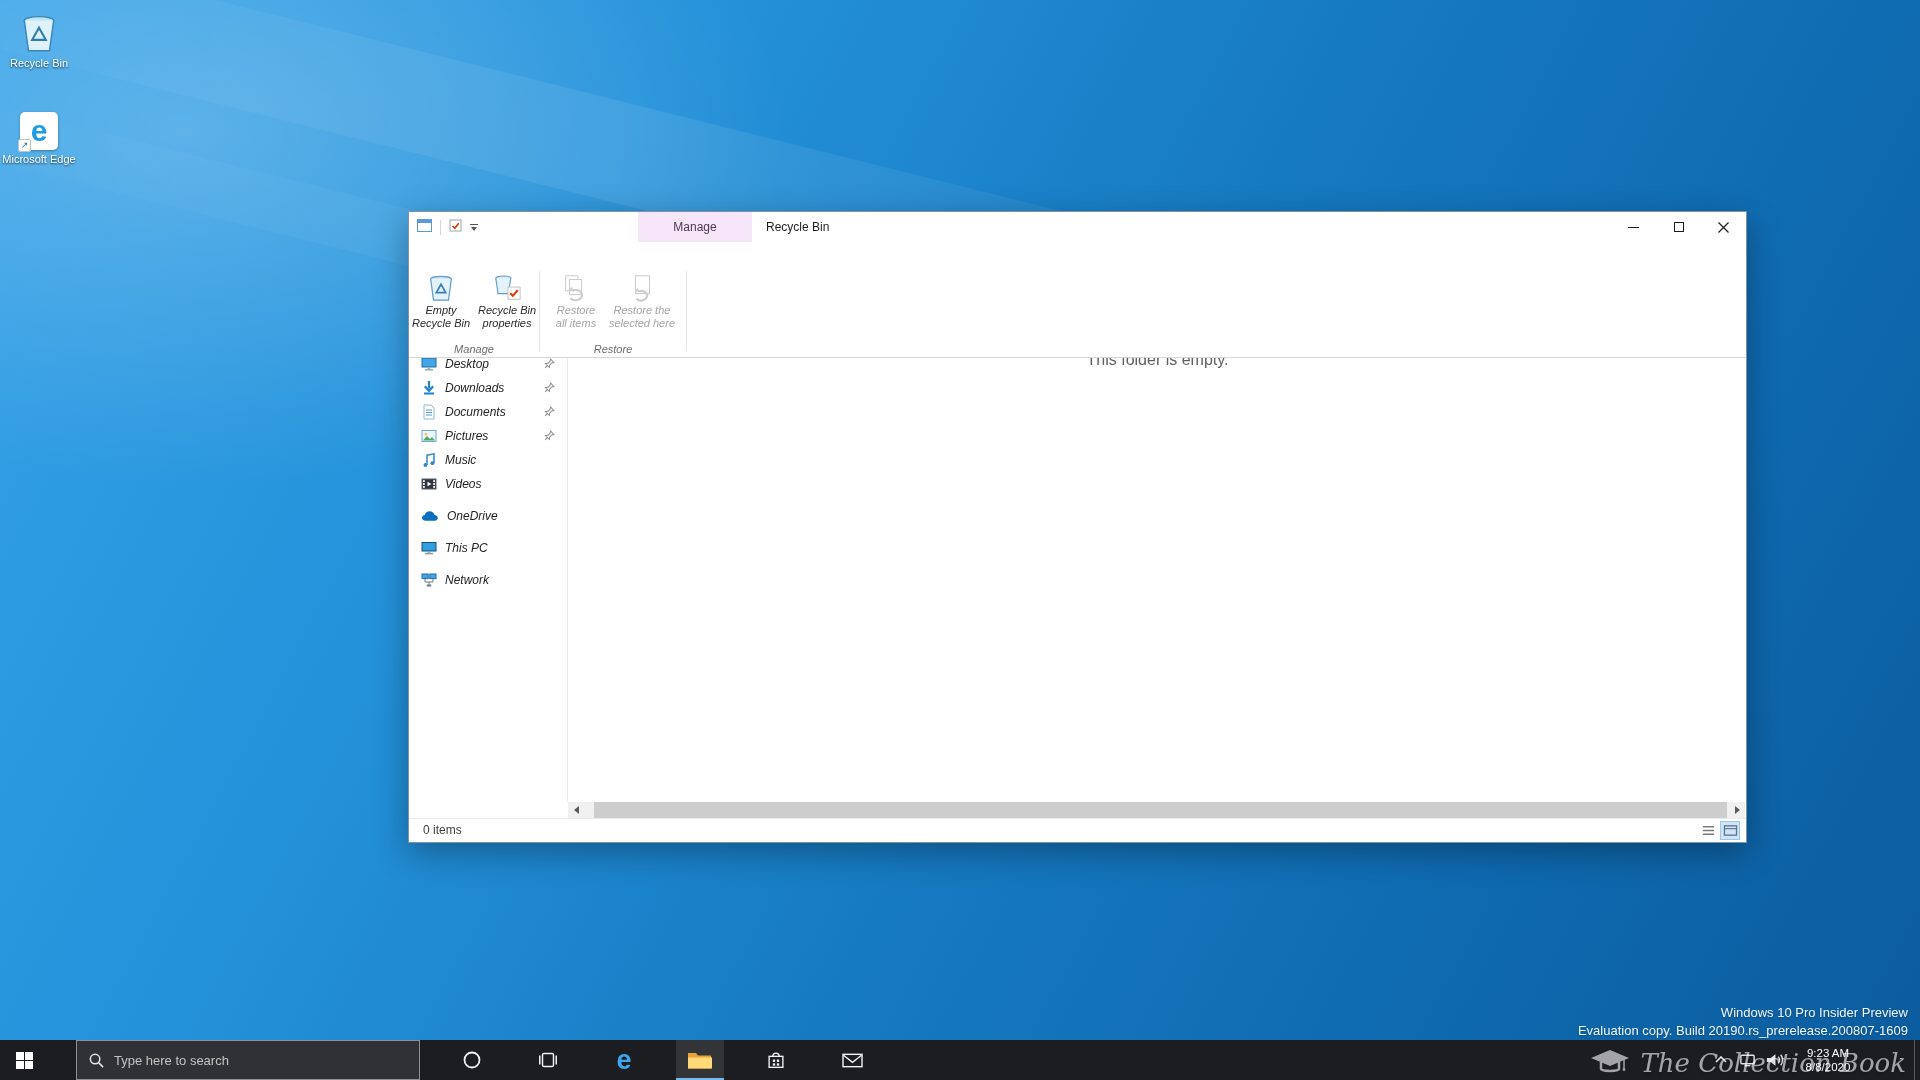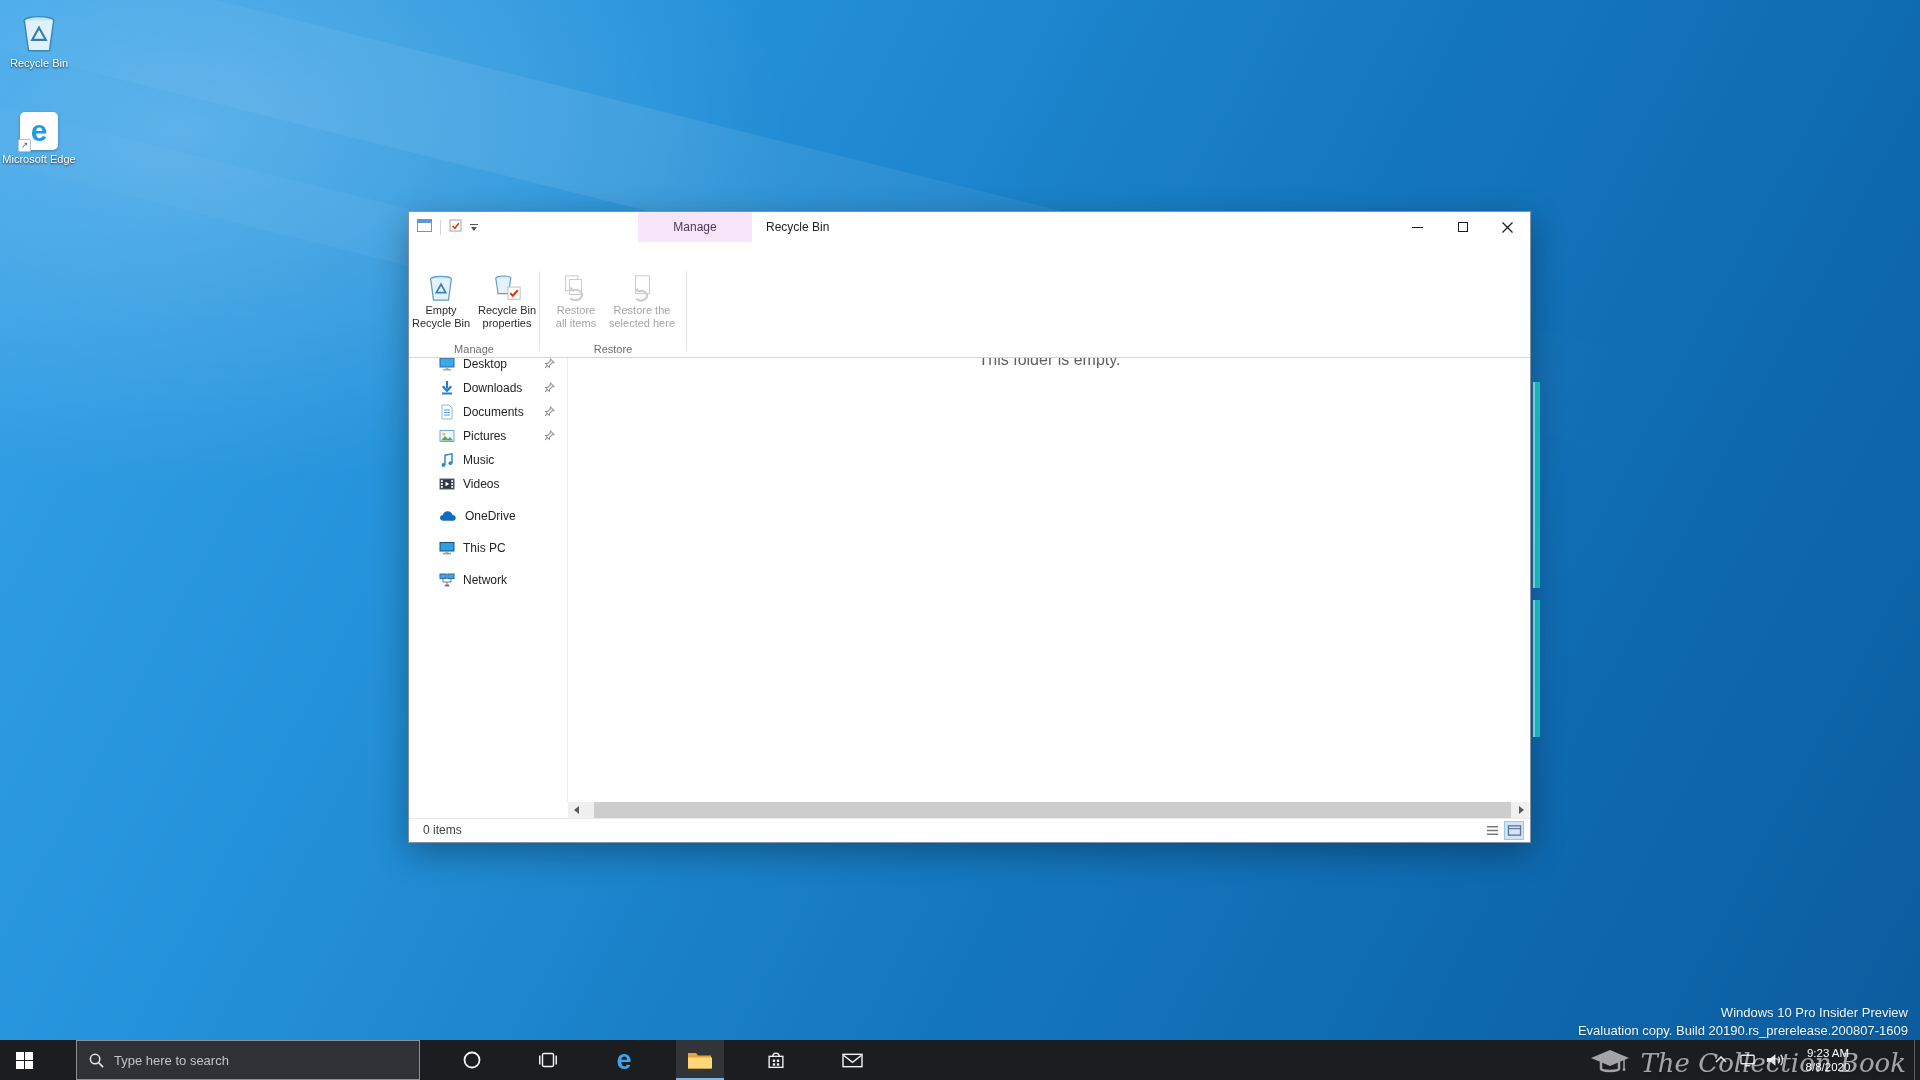--- a/index.html
+++ b/index.html
@@ -25,21 +25,21 @@
     border-radius:2px;font-size:9px;line-height:11px;color:#1f6fae;text-align:center;}
 
   .teal-strip{position:absolute;left:1533px;width:7px;background:#17ccd6;box-shadow:inset 2px 0 0 rgba(255,255,255,.55);z-index:5;}
   .strip1{top:382px;height:206px;}
   .strip2{top:600px;height:137px;}
 
   .watermark{position:absolute;right:12px;top:1004px;text-align:right;color:rgba(255,255,255,.95);
     font-size:13px;line-height:18px;text-shadow:0 1px 2px rgba(0,0,0,.25);z-index:40;}
 
   
-  .win{position:absolute;left:408px;top:211px;width:1123px;height:632px;background:#fff;
+  .win{position:absolute;left:408px;top:211px;width:1339px;height:632px;background:#fff;
     border:1px solid #7e93a7;box-shadow:0 10px 32px rgba(0,0,0,.32);z-index:10;font-size:12px;color:#1f1f1f;}
 
   .titlebar{position:absolute;top:0;left:0;right:0;height:30px;background:#fff;}
   .qat{position:absolute;left:8px;top:0;height:30px;display:flex;align-items:center;gap:8px;}
   .qat-div{width:1px;height:15px;background:#d4d4d4;}
   .qat-chevron{display:flex;flex-direction:column;align-items:center;gap:2px;}
   .qat-chevron .bar{width:8px;height:1px;background:#555;}
   .qat-chevron .tri{width:0;height:0;border-left:3.5px solid transparent;border-right:3.5px solid transparent;border-top:4px solid #555;}
   .ctx-header{position:absolute;left:229px;top:0;width:114px;height:30px;background:#f7e6f9;
     color:#4a3a55;text-align:center;line-height:30px;font-size:12px;}
@@ -56,27 +56,27 @@
   .tab-share{left:110px;width:50px;}
   .tab-view{left:166px;width:46px;}
   .tab-tool{left:229px;width:114px;color:#9b3fa3;background:#fff;}
   .tabrow-right{position:absolute;right:8px;top:0;height:24px;display:flex;align-items:center;gap:10px;}
   .help-btn{width:16px;height:16px;border-radius:50%;background:#2c83d6;color:#fff;font-size:11px;line-height:16px;
     text-align:center;font-weight:bold;}
 
   .win-body{position:absolute;top:54px;left:0;right:0;bottom:40px;background:#fff;}
   .navpane{position:absolute;left:0;top:0;width:159px;height:100%;background:#fff;border-right:1px solid #ececec;}
   .nav-list{position:absolute;top:86px;left:0;right:0;}
-  .nav-item{height:24px;display:flex;align-items:center;padding-left:30px;gap:8px;font-size:12px;color:#242424;position:relative;cursor:default;}
+  .nav-item{height:24px;display:flex;align-items:center;padding-left:12px;gap:8px;font-size:12px;color:#242424;position:relative;cursor:default;font-style:italic;}
   .nav-item .pin{position:absolute;right:12px;top:6px;}
   .nav-gap{height:8px;}
   .main-area{position:absolute;left:160px;top:0;right:0;height:100%;}
   .empty-text{position:absolute;top:85px;left:0;right:0;text-align:center;color:#5f5f5f;font-size:16px;}
 
-  .ribbon{position:absolute;top:54px;left:0;right:0;height:92px;background:#fff;border-bottom:1px solid #d7d7d7;z-index:6;}
+  .ribbon{position:absolute;top:54px;left:0;right:0;height:92px;background:#fff;border-bottom:1px solid #d7d7d7;z-index:6;font-style:italic;}
   .rgroup{position:absolute;top:0;height:92px;}
   .rbuttons{display:flex;justify-content:center;gap:2px;padding-top:5px;}
   .rbtn{min-width:56px;padding:2px 3px 0 3px;display:flex;flex-direction:column;align-items:center;gap:1px;cursor:default;}
   .rbtn svg{width:30px;height:30px;flex:0 0 auto;}
   .rbtn .t{font-size:11px;line-height:12px;text-align:center;color:#2b2b2b;white-space:nowrap;}
   .rbtn.disabled .t{color:#a5a5a5;}
   .rbtn.disabled svg{opacity:.55;filter:grayscale(1);}
   .rgroup-label{position:absolute;bottom:3px;left:0;right:0;text-align:center;font-size:11px;color:#6e6e6e;}
   .rsep{position:absolute;top:5px;bottom:6px;width:1px;background:#e3e3e3;}
 

